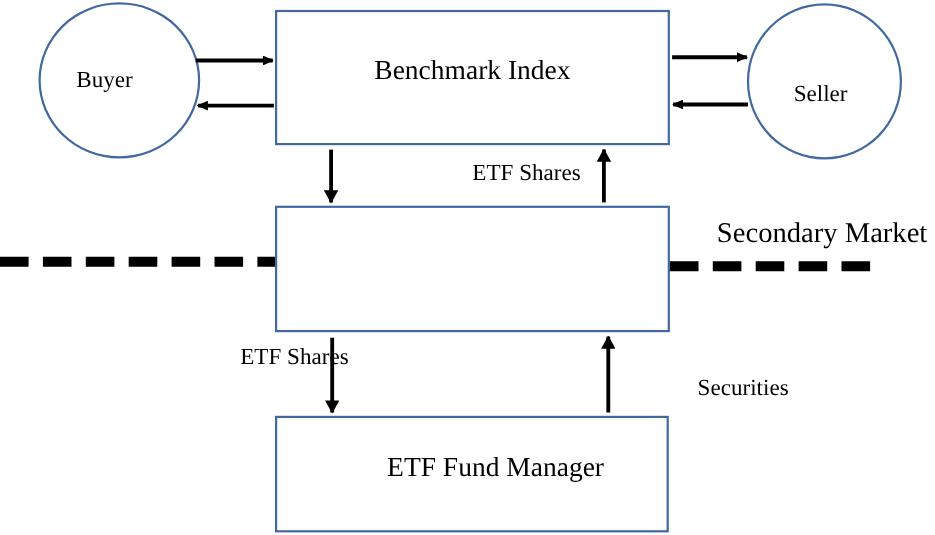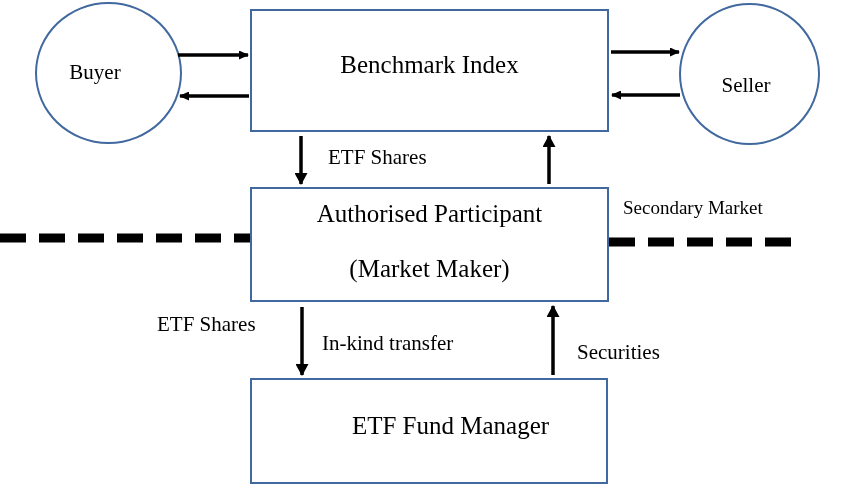--- a/index.html
+++ b/index.html
@@ -29,28 +29,28 @@
   .node-label {
     position: absolute;
     text-align: center;
     color: #000000;
     line-height: 1.15;
     white-space: nowrap;
     pointer-events: none;
   }
   .edge-label {
     position: absolute;
-    text-align: left;
+    text-align: right;
     color: #000000;
     white-space: nowrap;
     font-size: 21px;
   }
   .box-label   { font-size: 25px; }
   .circle-label{ font-size: 21px; }
-  .market-label{ font-size: 19px; }
+  .market-label{ font-size: 26px; }
   .shape { position: absolute; }
   .rect-shape {
     border: 2px solid #41699f;
     background: #ffffff;
     box-sizing: border-box;
   }
   .circle-shape {
     border: 2px solid #41699f;
     background: #ffffff;
     border-radius: 50%;
@@ -67,24 +67,20 @@
   <div class="shape circle-shape" style="left:35px; top:2px; width:147px; height:142px;"></div>
   <div class="node-label circle-label" style="left:35px; top:60px; width:120px;">Buyer</div>
 
   <div class="shape circle-shape" style="left:679px; top:3px; width:141px; height:142px;"></div>
   <div class="node-label circle-label" style="left:679px; top:61px; width:134px;margin-top:12px;">Seller</div>
 
   <div class="shape rect-shape" style="left:250px; top:9px; width:359px; height:123px;"></div>
   <div class="node-label box-label" style="left:250px; top:51px; width:359px;">Benchmark Index</div>
 
   <div class="shape rect-shape" style="left:250px; top:187px; width:359px; height:115px;"></div>
-  <div class="node-label box-label ap-two-line" style="left:250px; top:200px; width:359px;">
-    <span>Authorised Participant</span>
-    <span>(Market Maker)</span>
-  </div>
 
   <div class="shape rect-shape" style="left:250px; top:378px; width:358px; height:106px;"></div>
   <div class="node-label box-label" style="left:250px; top:412px; width:401px;">ETF Fund Manager</div>
 
   <svg class="layer" viewBox="0 0 850 486" xmlns="http://www.w3.org/2000/svg">
     <defs>
       <marker id="ah-r" markerWidth="10" markerHeight="9" refX="9" refY="4.5" orient="auto" markerUnits="userSpaceOnUse">
         <path d="M0,0 L10,4.5 L0,9 z" fill="#000000"></path>
       </marker>
       <marker id="ah-l" markerWidth="10" markerHeight="9" refX="9" refY="4.5" orient="auto" markerUnits="userSpaceOnUse">
@@ -116,20 +112,19 @@
 
     <line x1="0" y1="238" x2="250" y2="238" stroke="#000000" stroke-width="9" stroke-dasharray="26 13"></line>
 
     <line x1="609" y1="242" x2="797" y2="242" stroke="#000000" stroke-width="9" stroke-dasharray="26 13"></line>
   </svg>
 
   <div class="edge-label" style="left:328px; top:145px; width:200px;">ETF Shares</div>
 
   <div class="edge-label" style="left:157px; top:312px; width:160px;">ETF Shares</div>
 
-  <div class="edge-label" style="left:322px; top:331px; width:200px;">In-kind transfer</div>
 
   <div class="edge-label" style="left:577px; top:340px; width:140px;">Securities</div>
 
   <div class="edge-label market-label" style="left:623px; top:197px; width:220px;">Secondary Market</div>
 
 
 </div>
 
 </body></html>

